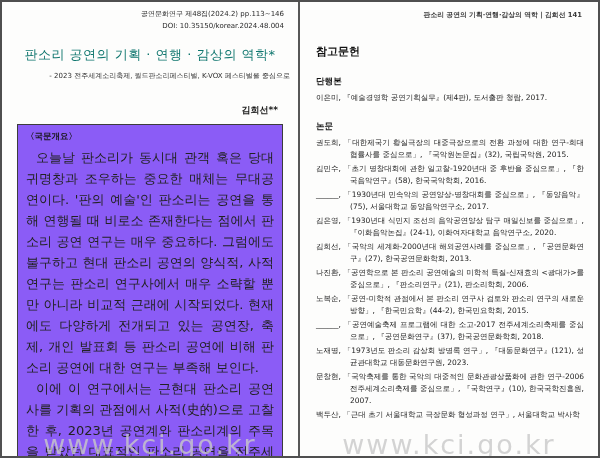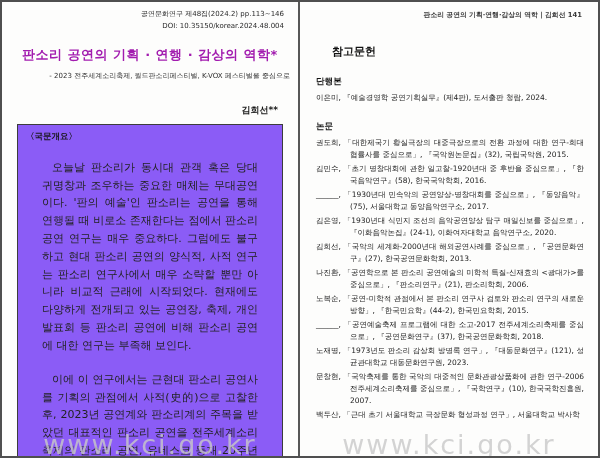--- a/index.html
+++ b/index.html
@@ -29,21 +29,21 @@
 
   
   .lp-header{
     margin:7px 14px 0 14px;
     text-align:right;
     font-size:7px;line-height:1.7;color:#2a2a2a;
   }
   .lp-title{
     margin:13px 10px 0 10px;
     text-align:center;
-    font-size:13px;font-weight:bold;letter-spacing:0.5px;color:#a21caf;
+    font-size:13px;font-weight:normal;letter-spacing:0.5px;color:#0f766e;
   }
   .lp-subtitle{
     margin:7px 8px 0 8px;
     text-align:right;
     font-size:7px;color:#2f2f2f;
   }
   .lp-author{
     margin:23px 20px 0 0;
     text-align:right;
     font-size:9px;font-weight:bold;color:#181818;
@@ -52,22 +52,22 @@
     margin:7px 15px 0 15px;
     border:1.5px solid #3c3c3c;
     padding:6px 8px 8px 8px;
     box-sizing:border-box;
     background:#8b5cf6;
   }
   .abstract-heading{
     font-size:8.5px;font-weight:bold;color:#161616;margin-bottom:4px;
   }
   .abstract-box p{
-    margin:16px;
-    font-size:11px;line-height:1.62;
+    margin:0;
+    font-size:13px;line-height:1.62;
     text-align:justify;text-indent:10px;color:#222;
   }
   .footnote-block{
     margin:0 16px 0 16px;
   }
   .footnote-rule{
     width:95px;border-top:1px solid #5a5a5a;margin-bottom:4px;
   }
   .footnote-block p{
     margin:0;
@@ -75,21 +75,21 @@
     text-align:justify;
     padding-left:12px;text-indent:-12px;
   }
   
   .rp-header{
     margin:8px 16px 0 16px;
     text-align:right;
     font-size:6.8px;color:#3a3a3a;font-weight:bold;
   }
   .rp-heading{
-    margin:24px 0 0 32px;
+    margin:24px 0 0 16px;
     font-size:11px;font-weight:bold;color:#111;
   }
   .ref-section-label{
     margin:17px 0 4px 16px;
     font-size:8.6px;font-weight:bold;color:#141414;
   }
   .ref-list{margin:0 14px 0 16px;}
   .ref-list p{
     margin:0 0 2px 0;
     font-size:7.5px;line-height:1.6;
@@ -140,21 +140,21 @@
     <div class="watermark">www.kci.go.kr</div>
   </div>
 
   <div class="page">
     <div class="rp-header">판소리 공연의 기획·연행·감상의 역학 | 김희선 141</div>
 
     <div class="rp-heading">참고문헌</div>
 
     <div class="ref-section-label">단행본</div>
     <div class="ref-list">
-      <p>이은미, 『예술경영학 공연기획실무』(제4판), 도서출판 청람, 2024.</p>
+      <p>이은미, 『예술경영학 공연기획실무』(제4판), 도서출판 청람, 2017.</p>
     </div>
 
     <div class="ref-section-label">논문</div>
     <div class="ref-list">
       <p>권도희, 「대한제국기 황실극장의 대중극장으로의 전환 과정에 대한 연구-희대 협률사를 중심으로」, 『국악원논문집』(32), 국립국악원, 2015.</p>
       <p>김민수, 「초기 명창대회에 관한 일고찰-1920년대 중 후반을 중심으로」, 『한국음악연구』(58), 한국국악학회, 2016.</p>
       <p>______, 「1930년대 민속악의 공연양상-명창대회를 중심으로」, 『동양음악』(75), 서울대학교 동양음악연구소, 2017.</p>
       <p>김은영, 「1930년대 식민지 조선의 음악공연양상 탐구 매일신보를 중심으로」, 『이화음악논집』(24-1), 이화여자대학교 음악연구소, 2020.</p>
       <p>김희선, 「국악의 세계화-2000년대 해외공연사례를 중심으로」, 『공연문화연구』(27), 한국공연문화학회, 2013.</p>
       <p>나진환, 「공연학으로 본 판소리 공연예술의 미학적 특질-신재효의 &lt;광대가&gt;를 중심으로」, 『판소리연구』(21), 판소리학회, 2006.</p>

